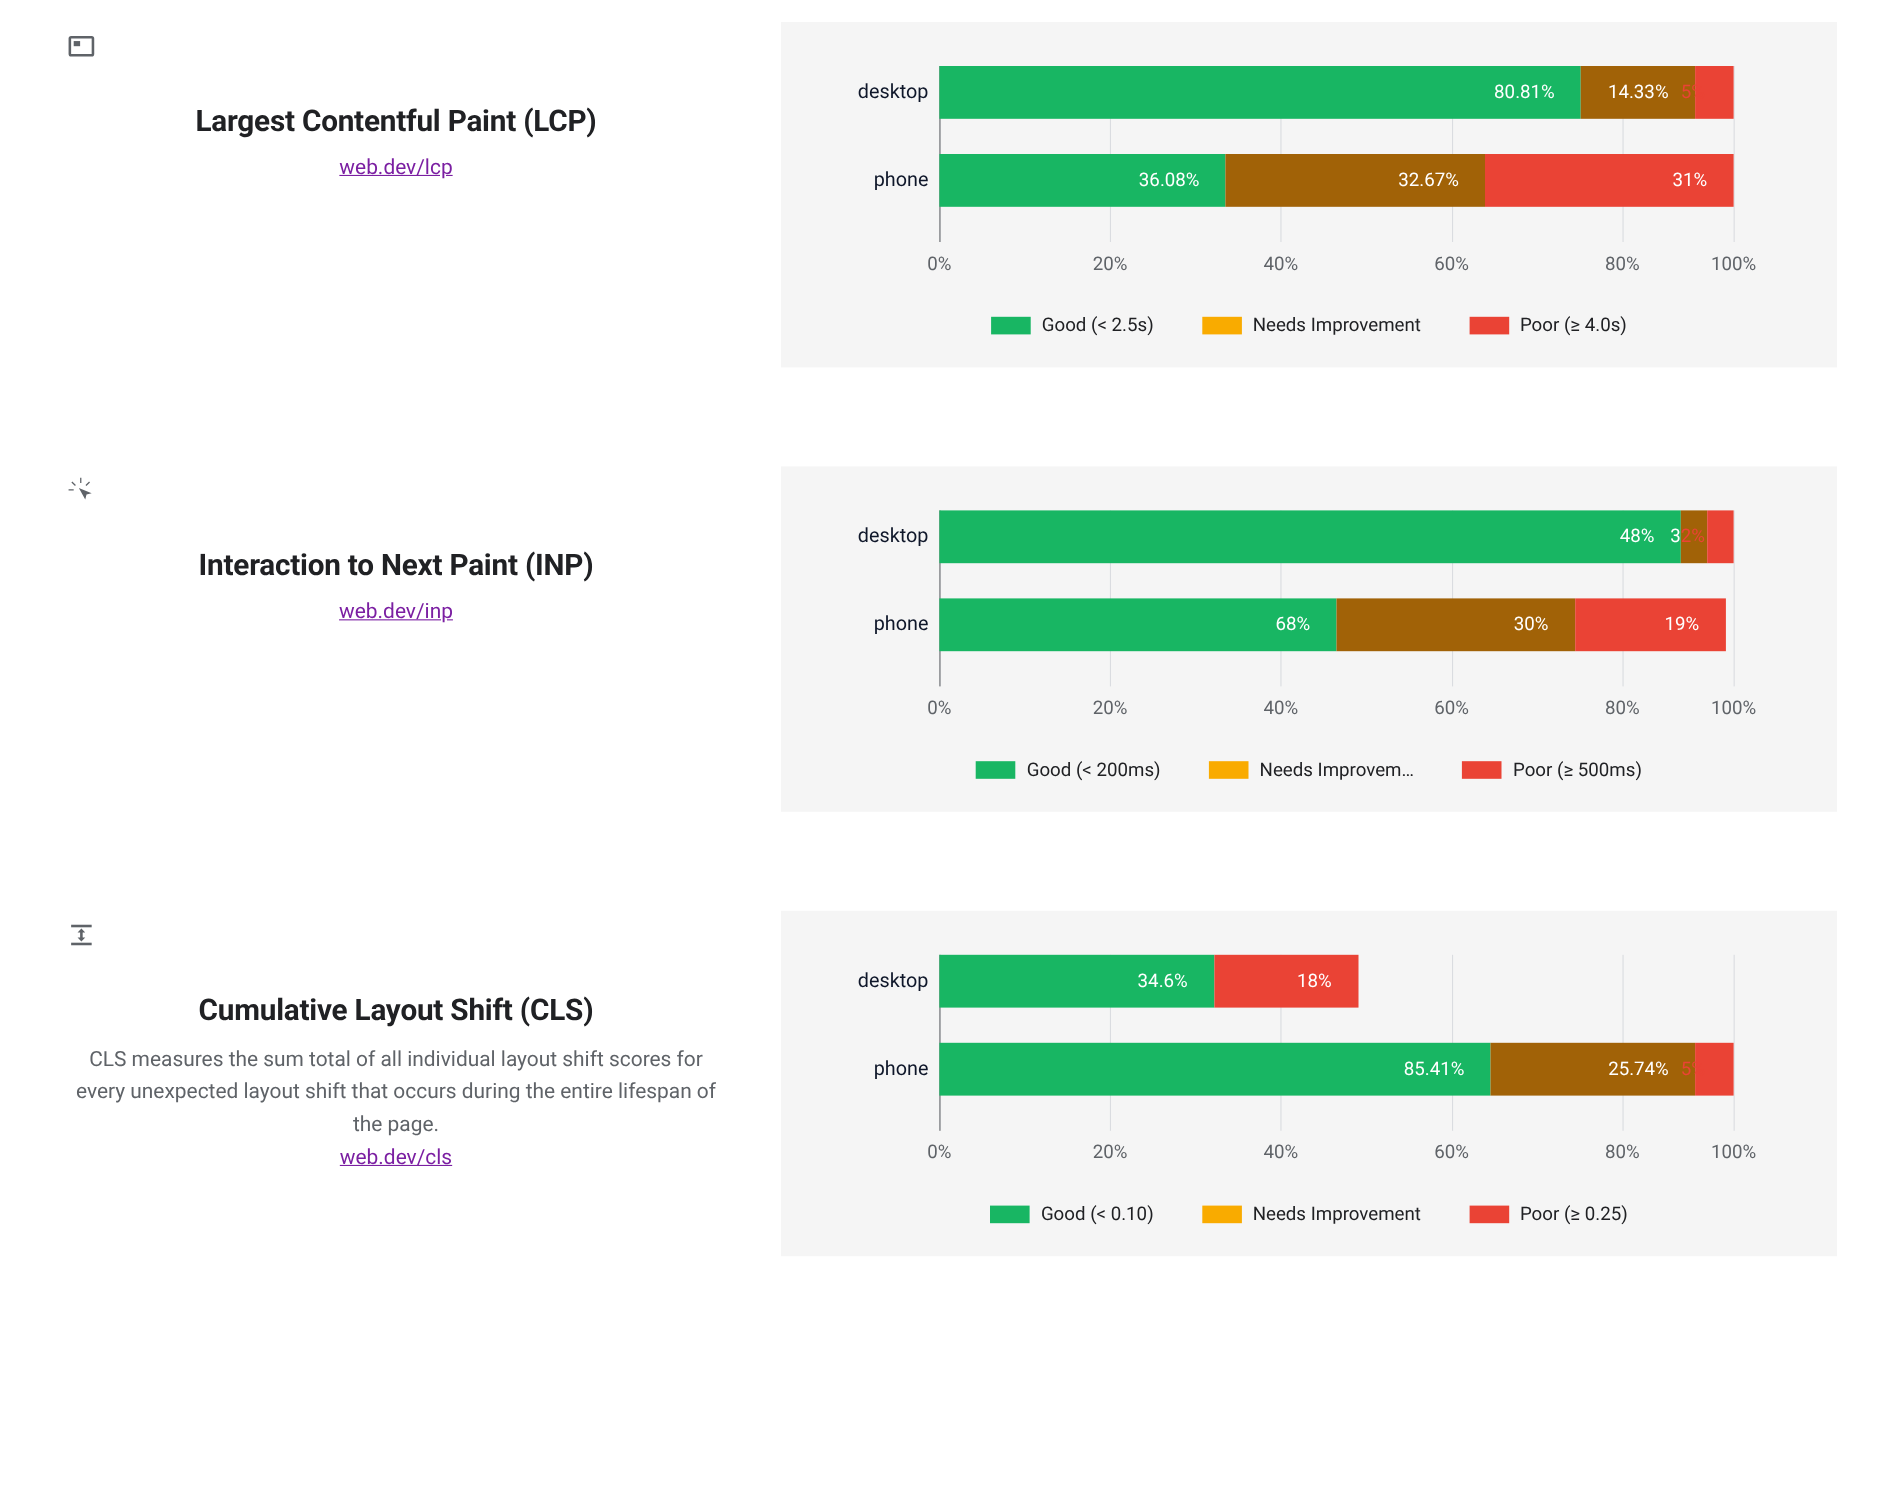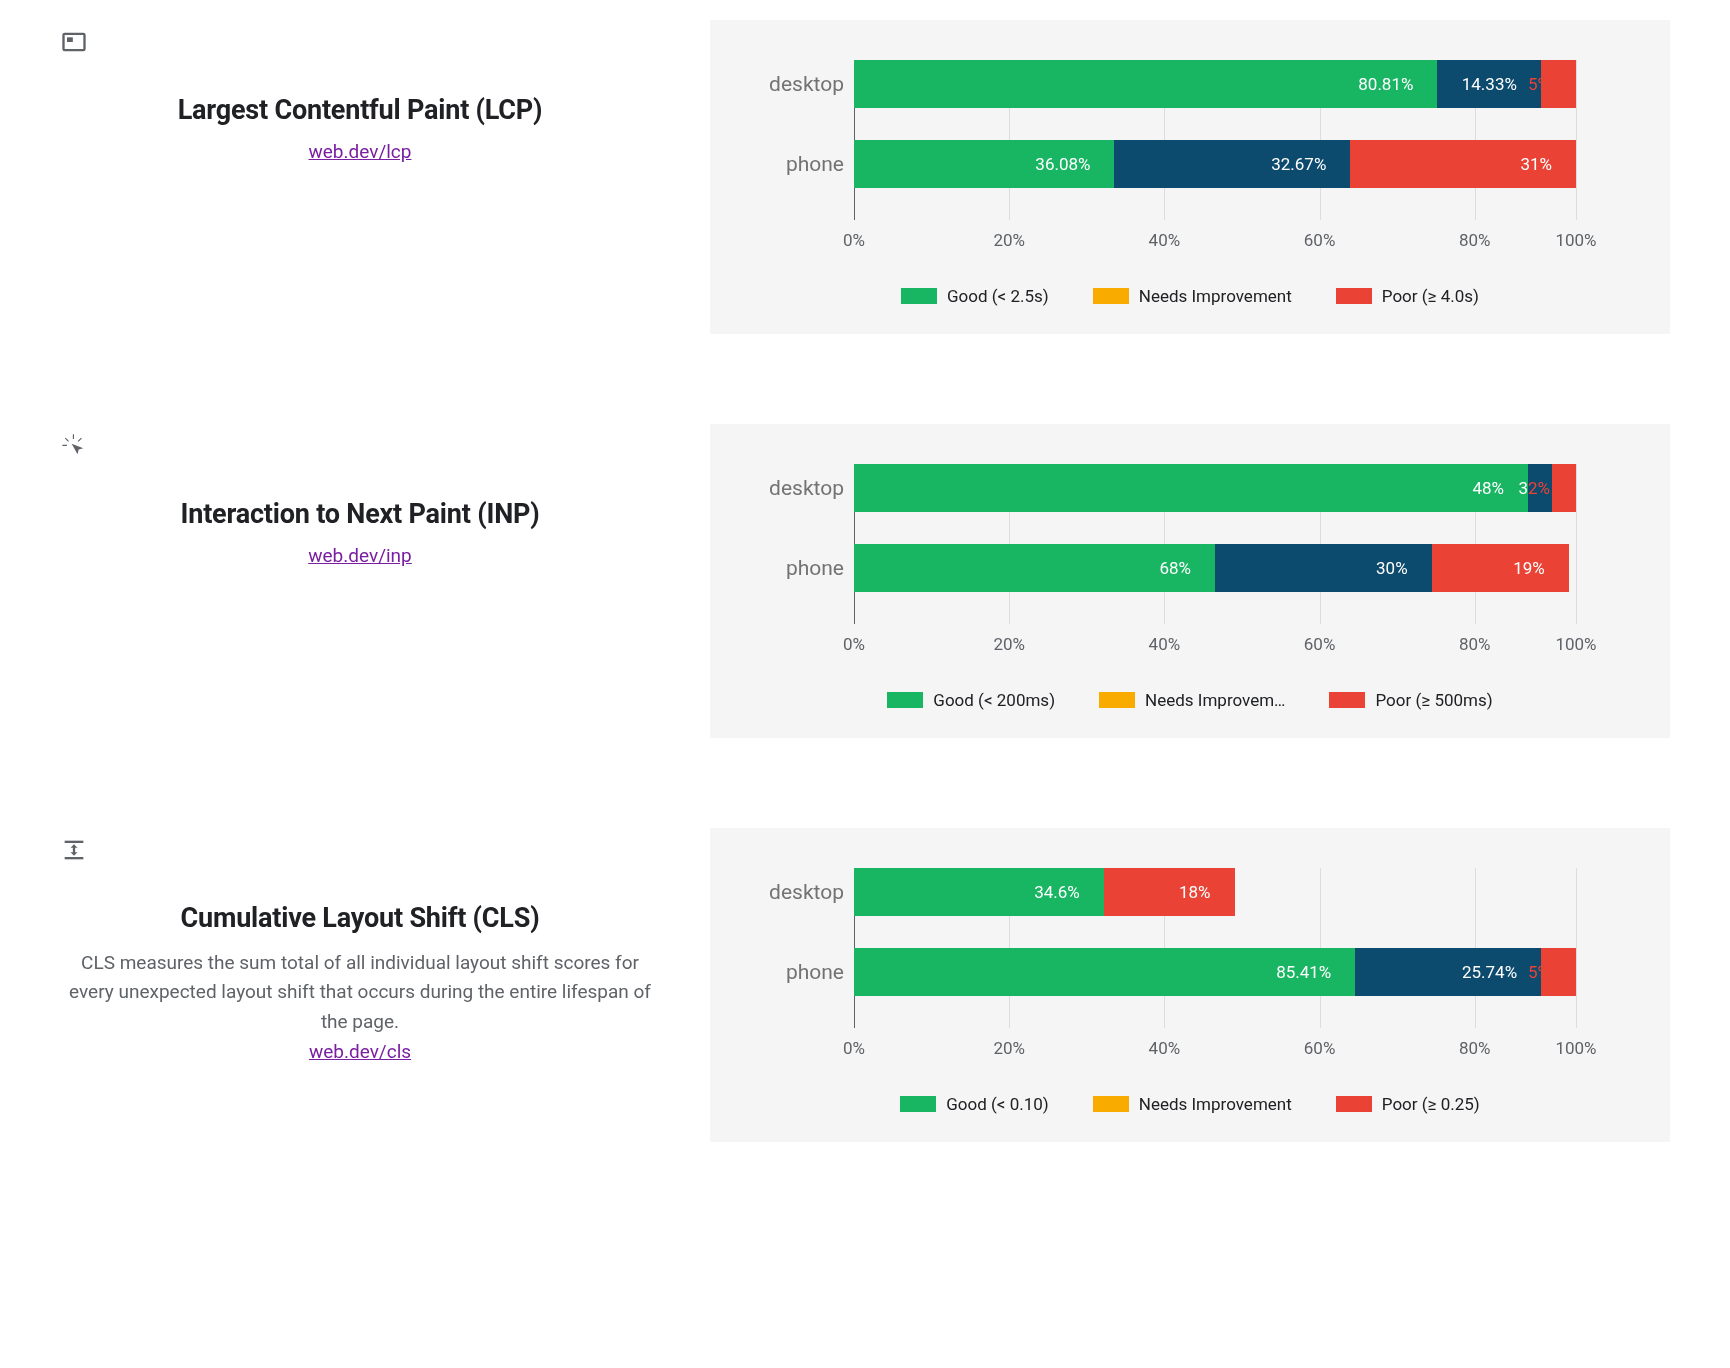--- a/index.html
+++ b/index.html
@@ -55,22 +55,22 @@
     min-width: 0;
   }
 
   
   .chart { width: 100%; }
   .chart-plot { display: flex; align-items: stretch; }
   .chart-ylabels {
     flex: 0 0 104px;
     text-align: right;
     padding-right: 10px;
-    font-size: 21px;
-    color: #737373;
+    font-size: 18px;
+    color: #0f172a;
   }
   .ylabel {
     height: 60px;
     line-height: 48px;
     margin-bottom: 20px;
   }
   .chart-bars-wrap {
     flex: 1;
     position: relative;
     padding-right: 54px; 
@@ -97,21 +97,21 @@
     display: flex;
     align-items: center;
     justify-content: flex-end;
     padding-right: 24px;
     color: #fff;
     font-size: 17px;
     white-space: nowrap;
     overflow: visible;
   }
   .seg-good  { background: #18b663; }
-  .seg-mid   { background: #0c4a6e; }
+  .seg-mid   { background: #a16207; }
   .seg-poor  { background: #ea4335; }
   .trailing-label {
     position: absolute;
     left: calc(100% - 48px);
     top: 0;
     height: 48px;
     line-height: 48px;
     font-size: 17px;
     color: #ea4335;
   }

